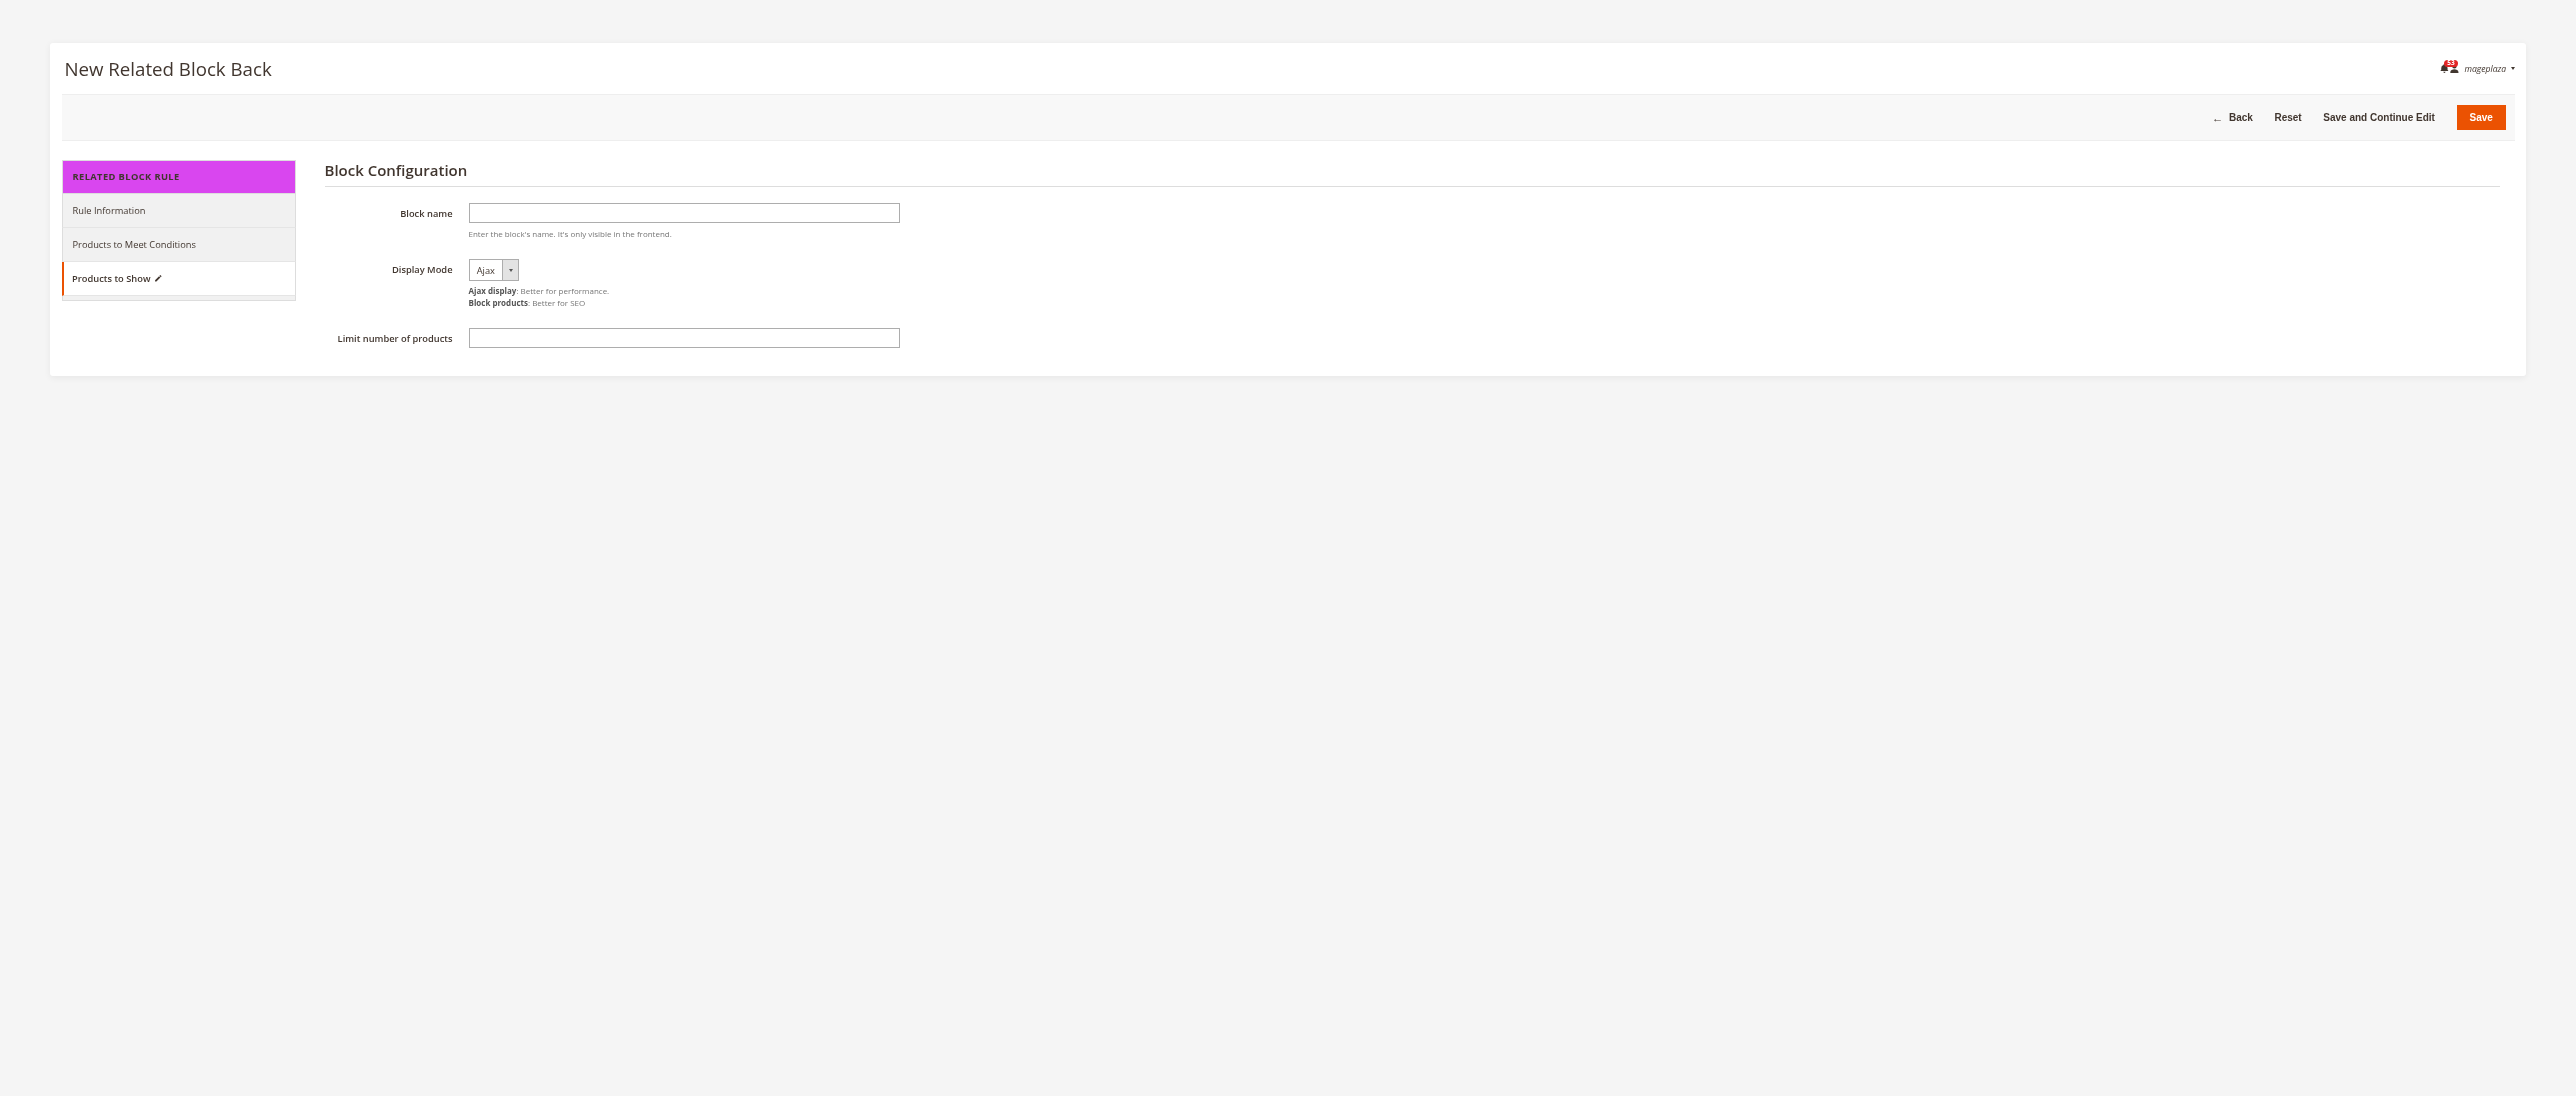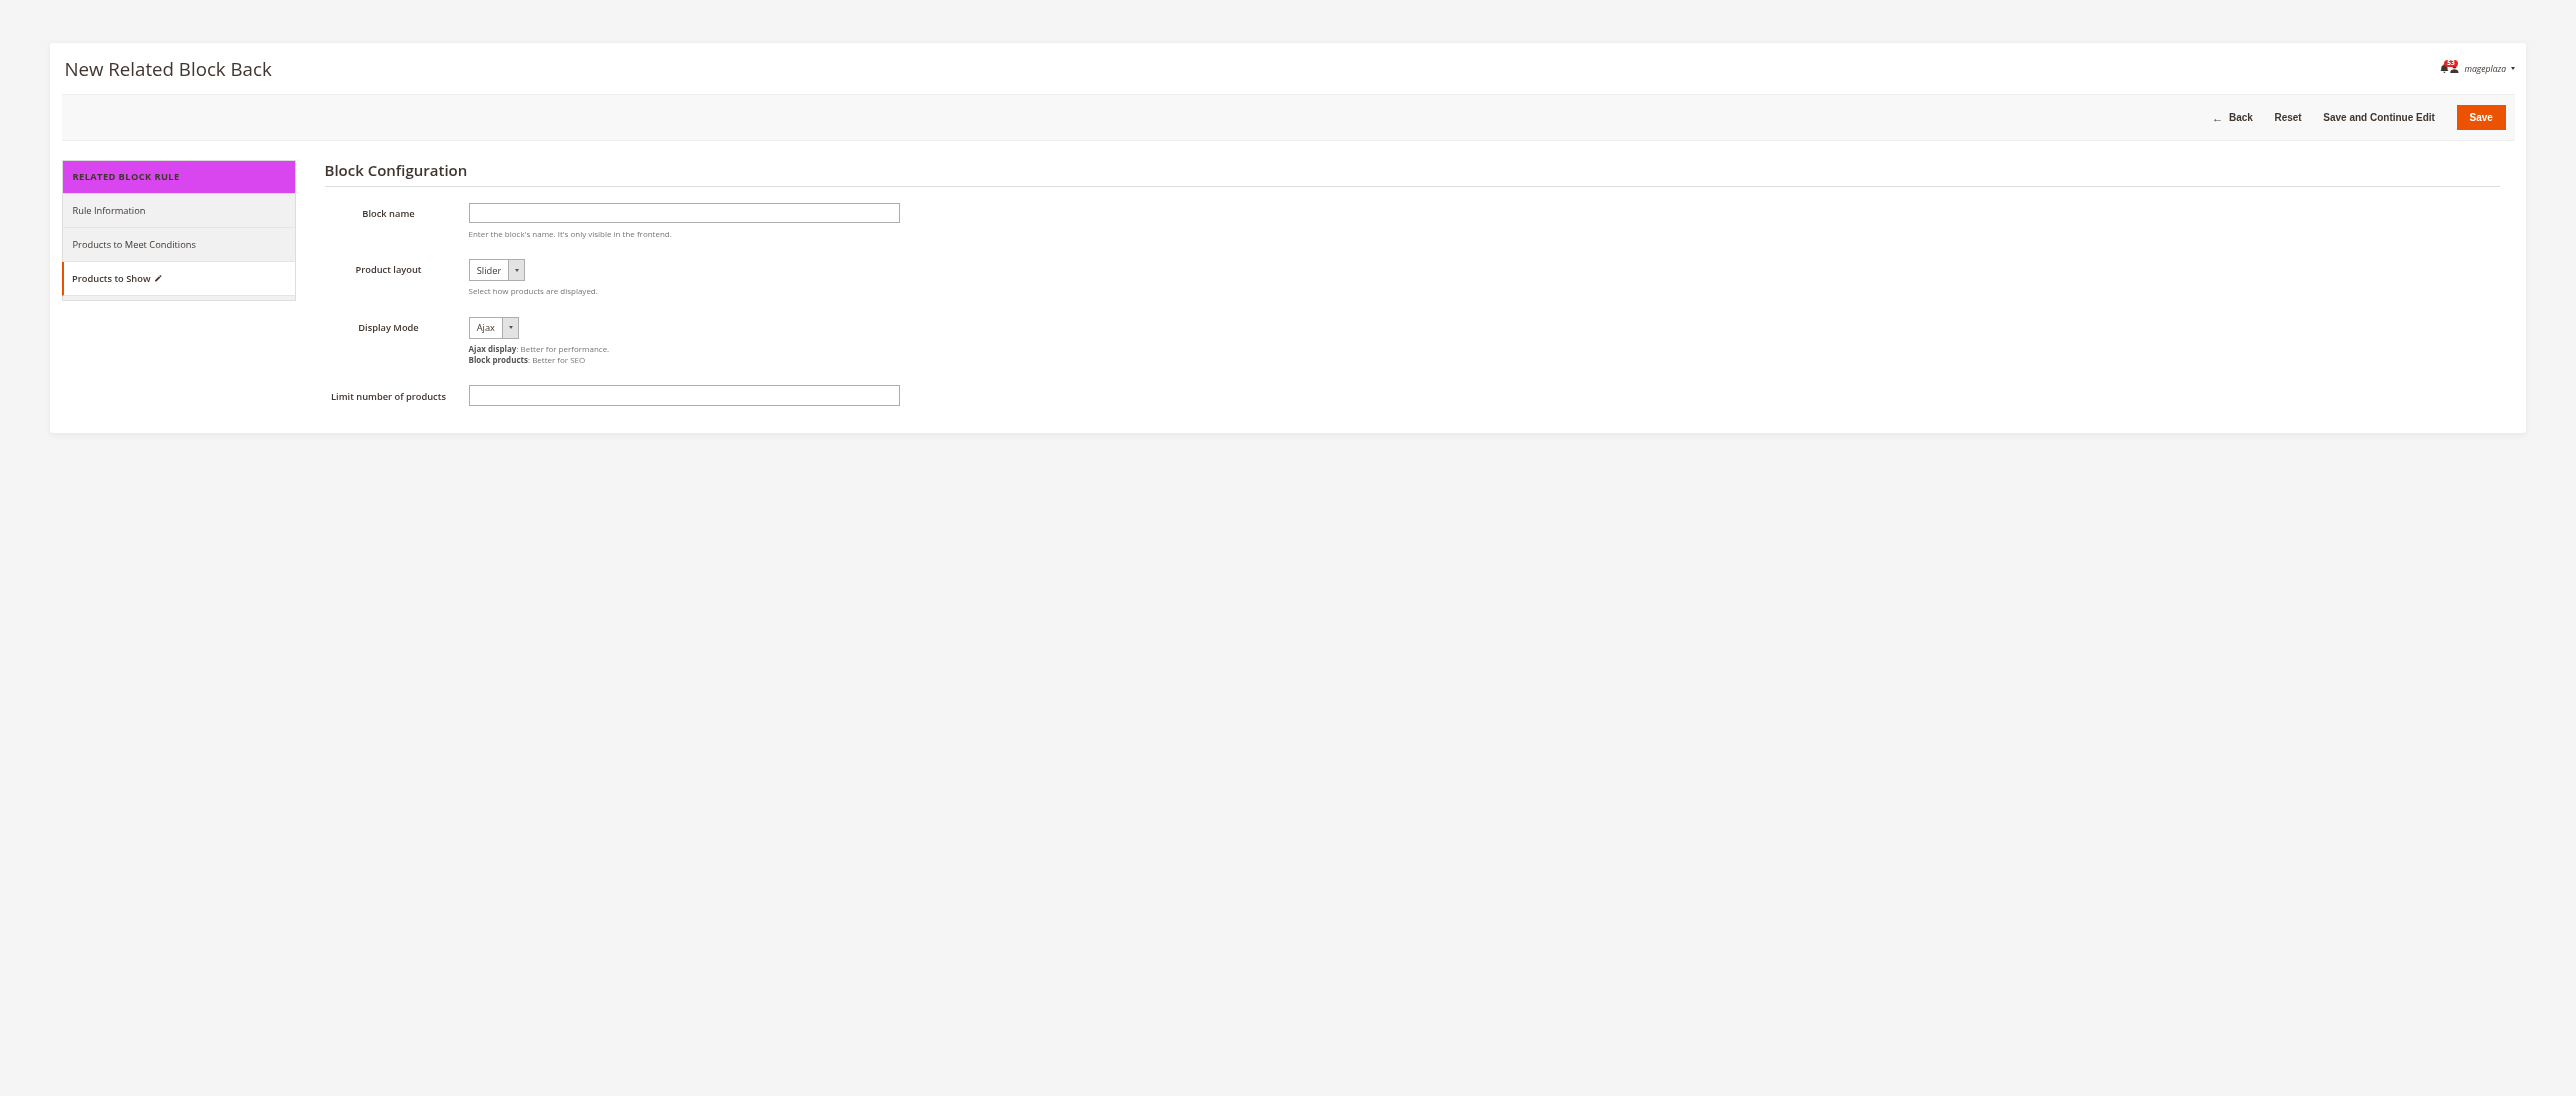--- a/index.html
+++ b/index.html
@@ -132,21 +132,21 @@
   border-bottom: 0.7px solid #ddd;
   margin-bottom: 16px;
 }
 .field-row {
   display: flex;
   margin-bottom: 20px;
   align-items: flex-start;
 }
 .field-label {
   width: 144px;
-  text-align: center;
+  text-align: right;
   font-size: 9.3px;
   font-weight: 600;
   color: #41362f;
   padding-top: 4.3px;
   padding-right: 16px;
   flex-shrink: 0;
 }
 .field-body { flex: 1; max-width: 431px; }
 .text-input {
   width: 100%;
@@ -245,32 +245,20 @@
       <div class="section-title">Block Configuration</div>
 
       <div class="field-row">
         <div class="field-label">Block name</div>
         <div class="field-body">
           <input type="text" class="text-input" value="" style="">
           <div class="hint">Enter the block's name. It's only visible in the frontend.</div>
         </div>
       </div>
 
-      <div class="field-row">
-        <div class="field-label">Product layout</div>
-        <div class="field-body">
-          <div class="select-wrap">
-            <span class="select-text">Slider</span>
-            <span class="select-btn">
-                <span class="tri"></span>
-              </span>
-          </div>
-          <div class="hint">Select how products are displayed.</div>
-        </div>
-      </div>
 
       <div class="field-row">
         <div class="field-label">Display Mode</div>
         <div class="field-body">
           <div class="select-wrap">
             <span class="select-text">Ajax</span>
             <span class="select-btn">
                 <span class="tri"></span>
               </span>
           </div>

